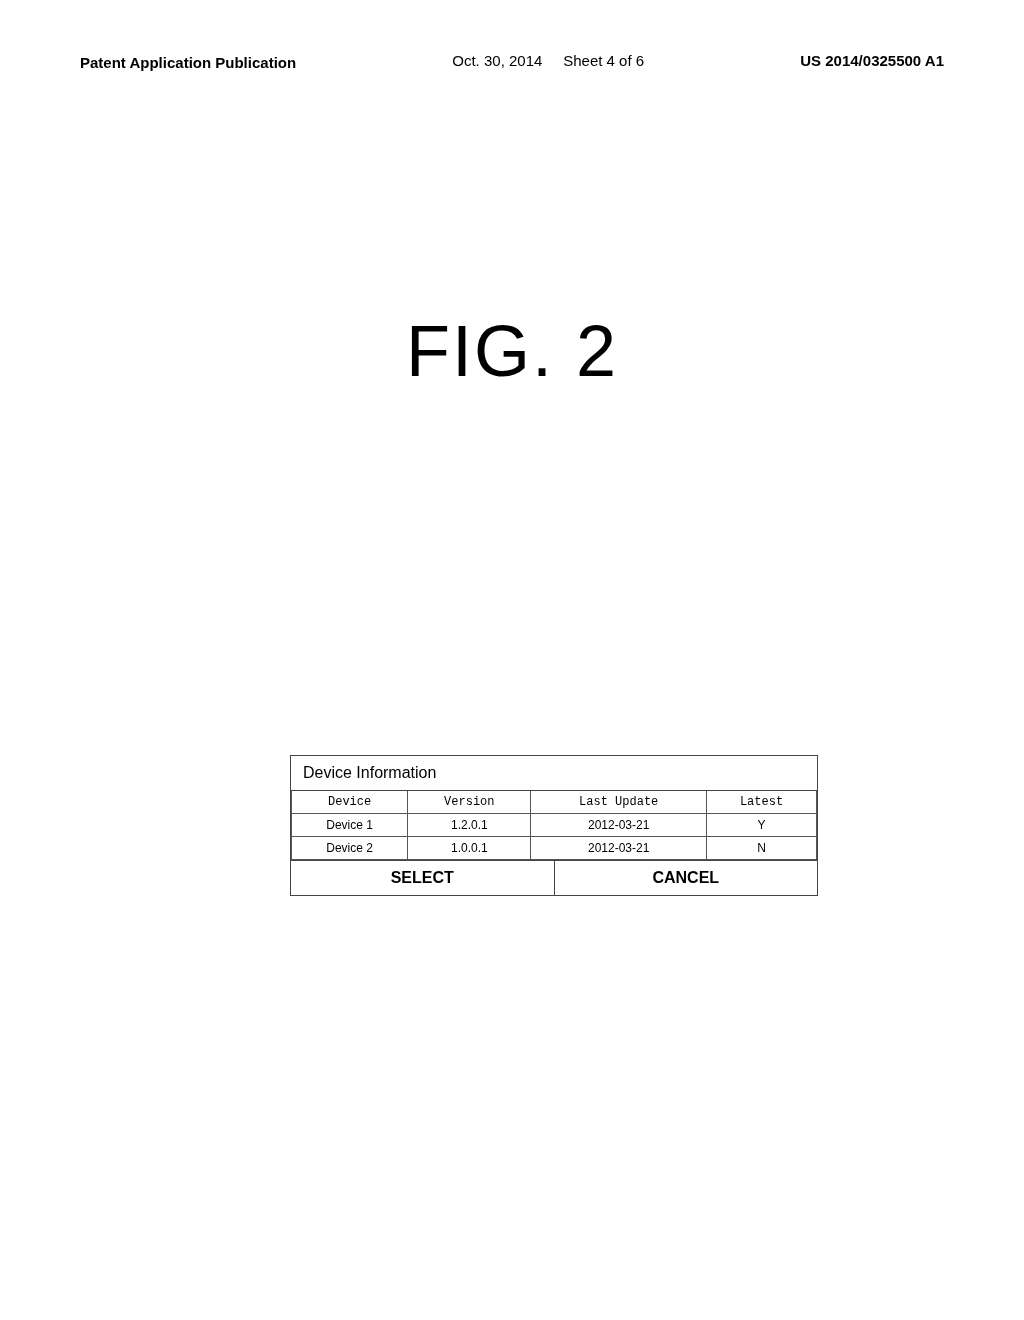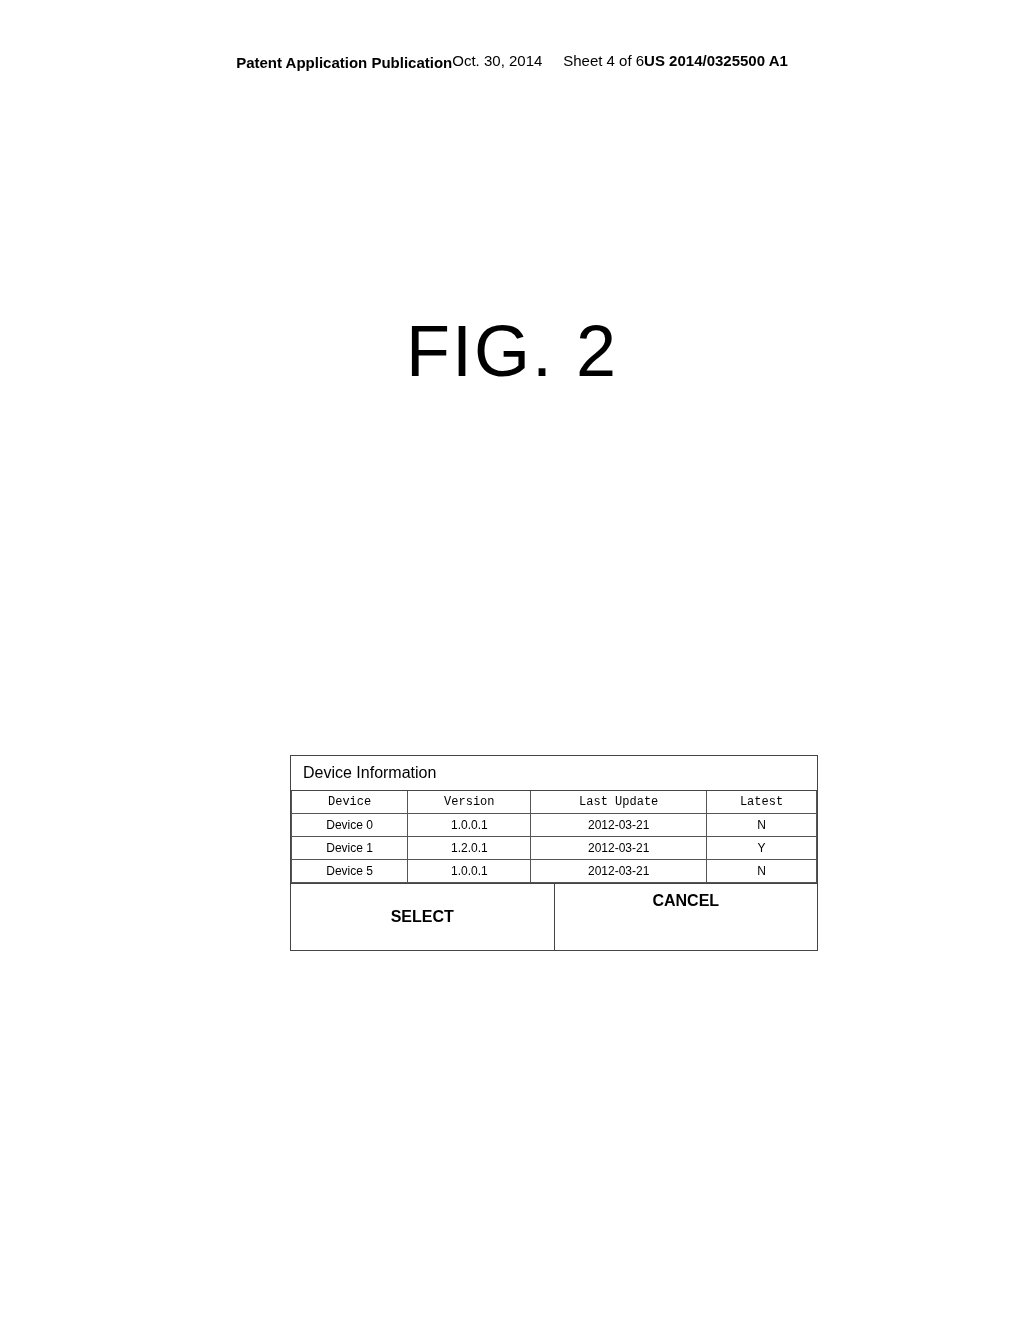--- a/index.html
+++ b/index.html
@@ -24,21 +24,21 @@
       background: #ffffff;
     }
 
     
     .header {
       position: absolute;
       top: 52px;
       left: 0;
       right: 0;
       display: flex;
-      justify-content: center;
+      justify-content: space-between;
       align-items: flex-start;
       padding: 0 80px;
     }
 
     .header-left {
       font-size: 15px;
       font-weight: bold;
       line-height: 1.4;
       max-width: 300px;
     }
@@ -111,21 +111,21 @@
       border-top: none;
     }
 
     .footer-row {
       display: flex;
       border-top: 1.5px solid #444;
     }
 
     .footer-select {
       flex: 1;
-      padding: 24px 12px;
+      padding: 8px 12px;
       font-size: 16px;
       font-weight: bold;
       text-align: center;
       cursor: pointer;
       border-right: 1px solid #444;
       background: #fff;
     }
 
     .footer-cancel {
       flex: 1;
@@ -160,34 +160,28 @@
     <table class="data-table">
       <thead>
         <tr>
           <th>Device</th>
           <th>Version</th>
           <th>Last Update</th>
           <th>Latest</th>
         </tr>
       </thead>
       <tbody id="table-body">
-      <tr>
-            <td>Device 0</td>
-            <td>1.0.0.1</td>
-            <td>2012-03-21</td>
-            <td>N</td>
-          </tr>
           <tr>
             <td>Device 1</td>
             <td>1.2.0.1</td>
             <td>2012-03-21</td>
             <td>Y</td>
           </tr>
           <tr>
-            <td>Device 5</td>
+            <td>Device 2</td>
             <td>1.0.0.1</td>
             <td>2012-03-21</td>
             <td>N</td>
           </tr>
         </tbody>
     </table>
 
     <div class="footer-row">
       <div class="footer-select">SELECT</div>
       <div class="footer-cancel">CANCEL</div>

